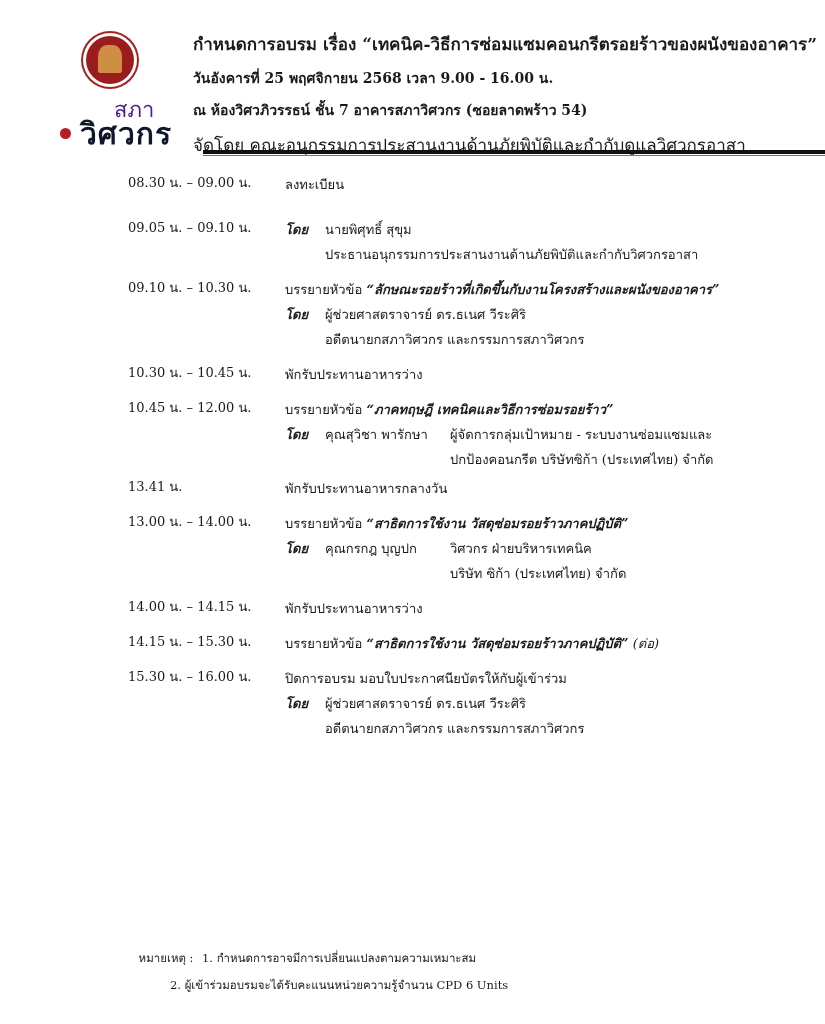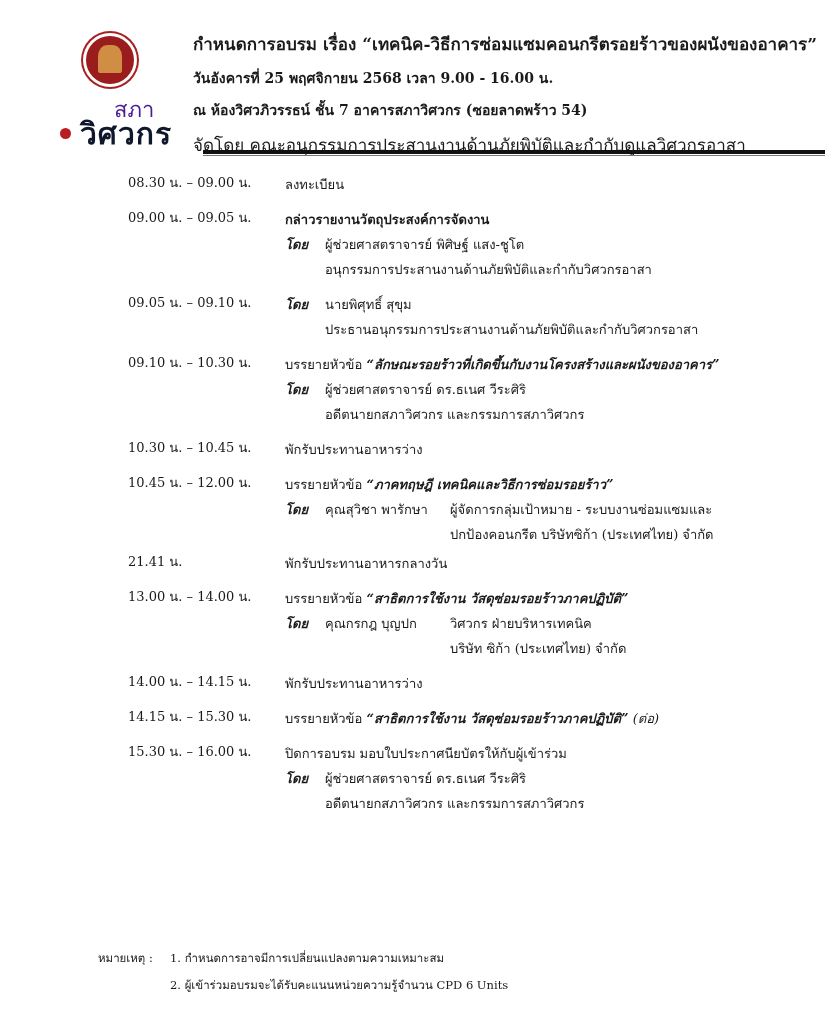--- a/index.html
+++ b/index.html
@@ -27,21 +27,21 @@
   .time { position:absolute; left:0; width:150px; white-space:nowrap; }
   .line { margin-left:157px; height:25px; line-height:25px; white-space:nowrap; }
   .bold { font-weight:bold; }
   .bi { font-weight:bold; font-style:italic; }
   .it { font-style:italic; }
   .by { font-style:italic; font-weight:bold; display:inline-block; width:40px; }
   .indent { margin-left:197px; }
   .gap { height:10px; }
   .col2 { display:inline-block; width:125px; }
 
-  .notes { position:absolute; left:98px; top:945px; font-size:11.5px; }
+  .notes { position:absolute; left:98px; top:945px; font-size:11.5px;text-align:center; }
   .notes .nl { height:27px; line-height:27px; white-space:nowrap; }
   .notes .lab { display:inline-block; width:72px; }
 </style>
 </head>
 <body>
 
 <div class="logo">
   <div class="seal"></div>
   <div class="logo-top">สภา</div>
   <div class="logo-dot"></div>
@@ -58,26 +58,20 @@
 <div class="rule2"></div>
 
 <div class="agenda">
 
   <div class="row">
     <div class="time">08.30 น. – 09.00 น.</div>
     <div class="line">ลงทะเบียน</div>
   </div>
   <div class="gap"></div>
 
-  <div class="row">
-    <div class="time">09.00 น. – 09.05 น.</div>
-    <div class="line bold">กล่าวรายงานวัตถุประสงค์การจัดงาน</div>
-    <div class="line"><span class="by">โดย</span><span>ผู้ช่วยศาสตราจารย์ พิศิษฐ์ แสง-ชูโต</span></div>
-    <div class="line indent">อนุกรรมการประสานงานด้านภัยพิบัติและกำกับวิศวกรอาสา</div>
-  </div>
   <div class="gap"></div>
 
   <div class="row">
     <div class="time">09.05 น. – 09.10 น.</div>
     <div class="line"><span class="by">โดย</span><span>นายพิศุทธิ์ สุขุม</span></div>
     <div class="line indent">ประธานอนุกรรมการประสานงานด้านภัยพิบัติและกำกับวิศวกรอาสา</div>
   </div>
   <div class="gap"></div>
 
   <div class="row">
@@ -95,21 +89,21 @@
   <div class="gap"></div>
 
   <div class="row">
     <div class="time">10.45 น. – 12.00 น.</div>
     <div class="line"><span>บรรยายหัวข้อ </span><span class="bi">“ภาคทฤษฎี เทคนิคและวิธีการซ่อมรอยร้าว”</span></div>
     <div class="line"><span class="by">โดย</span><span class="col2">คุณสุวิชา  พารักษา</span><span>ผู้จัดการกลุ่มเป้าหมาย - ระบบงานซ่อมแซมและ</span></div>
     <div class="line" style="margin-left:322px">ปกป้องคอนกรีต บริษัทซิก้า (ประเทศไทย) จำกัด</div>
   </div>
 
   <div class="row" style="margin-top:4px">
-    <div class="time">21.41 น.</div>
+    <div class="time">13.41 น.</div>
     <div class="line">พักรับประทานอาหารกลางวัน</div>
   </div>
   <div class="gap"></div>
 
   <div class="row">
     <div class="time">13.00 น. – 14.00 น.</div>
     <div class="line"><span>บรรยายหัวข้อ </span><span class="bi">“สาธิตการใช้งาน วัสดุซ่อมรอยร้าวภาคปฏิบัติ”</span></div>
     <div class="line"><span class="by">โดย</span><span class="col2">คุณกรกฎ  บุญปก</span><span>วิศวกร ฝ่ายบริหารเทคนิค</span></div>
     <div class="line" style="margin-left:322px">บริษัท ซิก้า (ประเทศไทย) จำกัด</div>
   </div>

